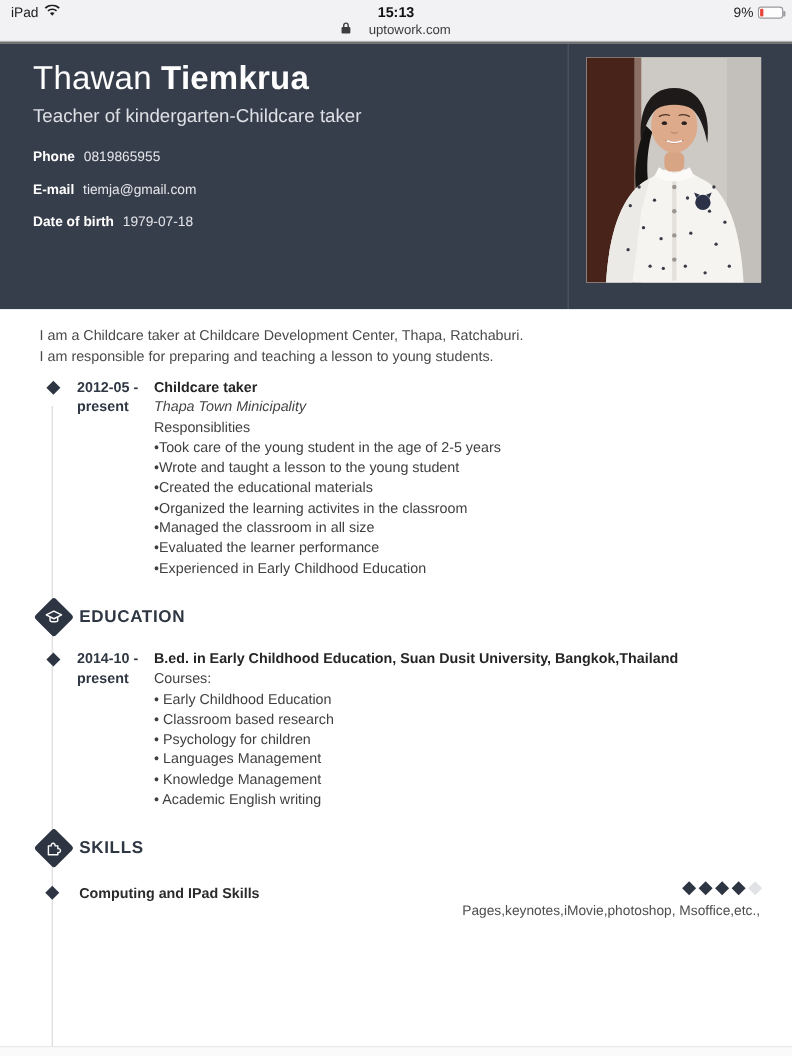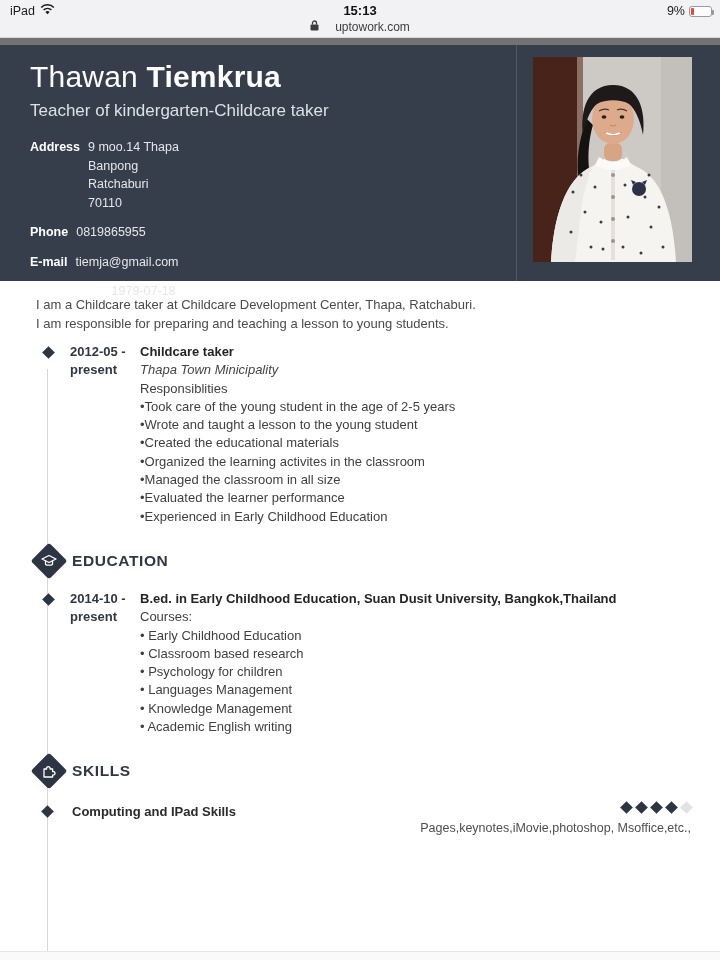--- a/index.html
+++ b/index.html
@@ -14,21 +14,21 @@
   .sb-right { position:absolute; right:8px; top:4px; display:flex; align-items:center; gap:4px;
               font-size:12.5px; color:#1c1c1e; }
   .sb-time { text-align:center; font-size:13px; font-weight:bold; color:#111; padding-top:3px; }
   .sb-url { display:flex; justify-content:center; align-items:center; gap:16px;
             font-size:12px; color:#3d3d3f; margin-top:2px; }
   .battery { position:relative; width:23px; height:11px; border:1px solid #9a9aa0; border-radius:3px; background:#fdfdfd; }
   .battery .fill { position:absolute; left:1px; top:1px; bottom:1px; width:3px; background:#e8453c; border-radius:1px; }
   .battery .nub { position:absolute; right:-3px; top:3px; width:2px; height:5px; background:#9a9aa0; border-radius:0 1px 1px 0; }
 
   
-  .rheader { position:relative; height:243px; background:#373e4b; border-top:7px solid #737373; color:#fff; padding:15px 0 0 30px; }
+  .rheader { position:relative; height:243px; background:#373e4b; border-top:2px solid #737373; color:#fff; padding:15px 0 0 30px; }
   .rname { font-size:30px; font-weight:normal; color:#fdfdfd; letter-spacing:0.2px; }
   .rname b { font-weight:bold; }
   .rtitle { font-size:17px; color:#dde0e5; margin-top:7px; }
   .contact { margin-top:17px; font-size:12.5px; }
   .crow { display:flex; margin-bottom:11px; line-height:18.5px; }
   .clabel { font-weight:bold; color:#fff; margin-right:8px; white-space:nowrap; }
   .cvalue { color:#e4e6ea; }
   .hdr-divider { position:absolute; left:516px; top:0; bottom:0; width:1px; background:rgba(255,255,255,0.14); }
   .photo { position:absolute; right:28px; top:12px; width:159px; height:205px; overflow:hidden; background:#cdc9c4; }
 
@@ -97,29 +97,20 @@
     </div>
   </div>
 
   <div class="rheader">
     <div class="rname">
       <span>Thawan </span><b>Tiemkrua</b>
     </div>
     <div class="rtitle">Teacher of kindergarten-Childcare taker</div>
 
     <div class="contact">
-      <div class="crow">
-        <span class="clabel">Address</span>
-        <div class="cvalue">
-          <div>9 moo.14 Thapa</div>
-          <div>Banpong</div>
-          <div>Ratchaburi</div>
-          <div>70110</div>
-        </div>
-      </div>
       <div class="crow">
         <span class="clabel">Phone</span>
         <div class="cvalue">0819865955</div>
       </div>
       <div class="crow">
         <span class="clabel">E-mail</span>
         <div class="cvalue">tiemja@gmail.com</div>
       </div>
       <div class="crow">
         <span class="clabel">Date of birth</span>

